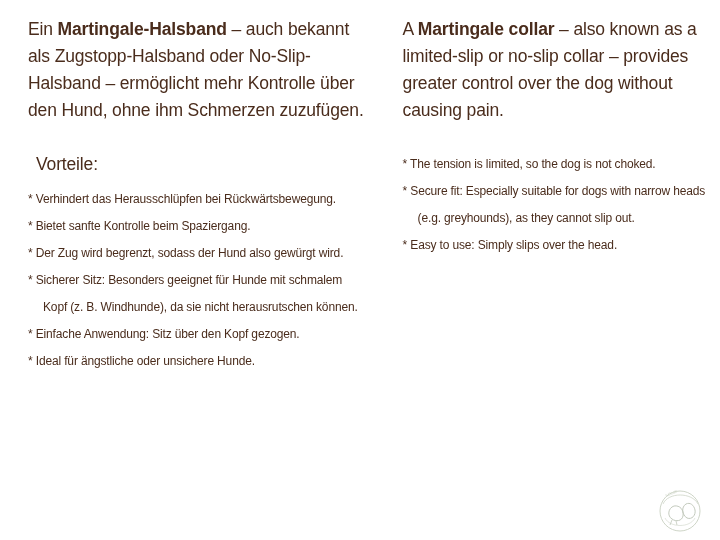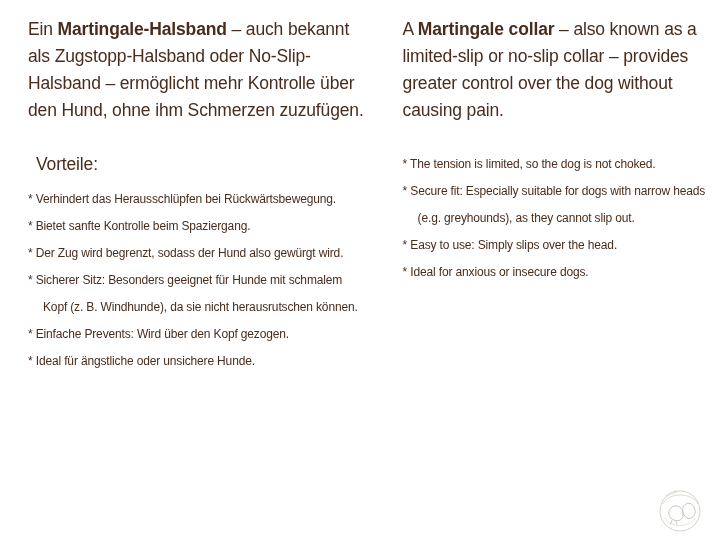--- a/index.html
+++ b/index.html
@@ -92,34 +92,33 @@
   <div class="column left">
     <p class="intro">
       <span>Ein </span><b>Martingale-Halsband</b><span> – auch bekannt als Zugstopp-Halsband oder No-Slip-Halsband – ermöglicht mehr Kontrolle über den Hund, ohne ihm Schmerzen zuzufügen.</span>
     </p>
     <p class="list-heading">Vorteile:</p>
     <ul class="bullets">
       <li><span class="star">*</span> <span>Verhindert das Herausschlüpfen bei Rückwärtsbewegung.</span></li>
       <li><span class="star">*</span> <span>Bietet sanfte Kontrolle beim Spaziergang.</span></li>
       <li><span class="star">*</span> <span>Der Zug wird begrenzt, sodass der Hund also gewürgt wird.</span></li>
       <li><span class="star">*</span> <span>Sicherer Sitz: Besonders geeignet für Hunde mit schmalem Kopf (z. B. Windhunde), da sie nicht herausrutschen können.</span></li>
-      <li><span class="star">*</span> <span>Einfache Prevents: Wird über den Kopf gezogen.</span></li>
+      <li><span class="star">*</span> <span>Einfache Anwendung: Sitz über den Kopf gezogen.</span></li>
       <li><span class="star">*</span> <span>Ideal für ängstliche oder unsichere Hunde.</span></li>
     </ul>
   </div>
 
   <div class="column right">
     <p class="intro">
       <span>A </span><b>Martingale collar</b><span> – also known as a limited-slip or no-slip collar – provides greater control over the dog without causing pain.</span>
     </p>
     <ul class="bullets">
       <li><span class="star">*</span> <span>The tension is limited, so the dog is not choked.</span></li>
       <li><span class="star">*</span> <span>Secure fit: Especially suitable for dogs with narrow heads (e.g. greyhounds), as they cannot slip out.</span></li>
       <li><span class="star">*</span> <span>Easy to use: Simply slips over the head.</span></li>
-      <li><span class="star">*</span> <span>Ideal for anxious or insecure dogs.</span></li>
     </ul>
   </div>
 
 </div>
 
 <svg class="watermark" viewBox="0 0 56 52">
   <circle cx="28" cy="27" r="20" fill="none" stroke="#8a9a7a" stroke-width="1"></circle>
   <path d="M11 20 C16 8, 40 8, 46 20" fill="none" stroke="#8a9a7a" stroke-width="0.8"></path>
   <path d="M13 34 C18 44, 38 44, 43 34" fill="none" stroke="#8a9a7a" stroke-width="0.6"></path>
   <path d="M22 22 C16 24, 15 32, 20 35 C24 38, 30 37, 31 32 C32 26, 28 21, 22 22 Z" fill="none" stroke="#6f7f60" stroke-width="1"></path>

